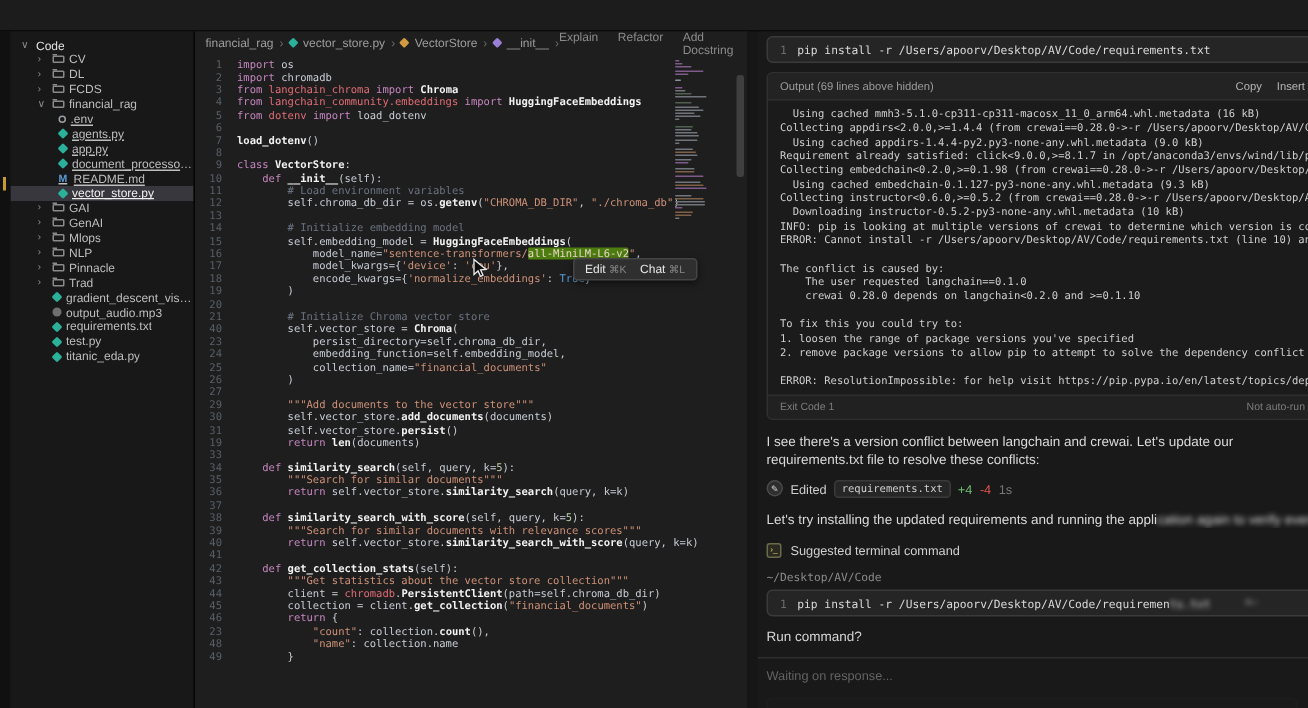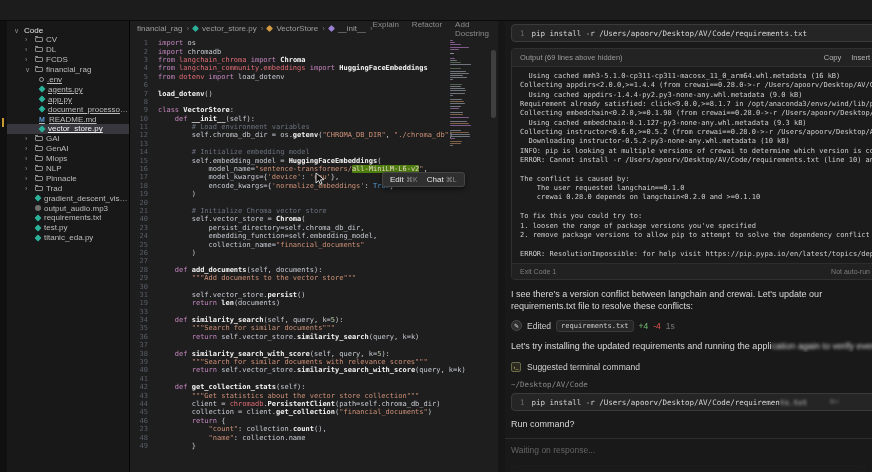--- a/index.html
+++ b/index.html
@@ -250,23 +250,22 @@
           <div class="cl"><span class="gut">18</span><span class="ct"><span class="tk-d">            encode_kwargs={</span><span class="tk-s">'normalize_embeddings'</span><span class="tk-d">: </span><span class="tk-b">True</span><span class="tk-d">}</span></span></div>
           <div class="cl"><span class="gut">19</span><span class="ct"><span class="tk-d">        )</span></span></div>
           <div class="cl"><span class="gut">20</span><span class="ct"></span></div>
           <div class="cl"><span class="gut">21</span><span class="ct"><span class="tk-c">        # Initialize Chroma vector store</span></span></div>
           <div class="cl"><span class="gut">40</span><span class="ct"><span class="tk-d">        self.vector_store = </span><span class="tk-t">Chroma</span><span class="tk-d">(</span></span></div>
           <div class="cl"><span class="gut">23</span><span class="ct"><span class="tk-d">            persist_directory=self.chroma_db_dir,</span></span></div>
           <div class="cl"><span class="gut">24</span><span class="ct"><span class="tk-d">            embedding_function=self.embedding_model,</span></span></div>
           <div class="cl"><span class="gut">25</span><span class="ct"><span class="tk-d">            collection_name=</span><span class="tk-s">"financial_documents"</span></span></div>
           <div class="cl"><span class="gut">26</span><span class="ct"><span class="tk-d">        )</span></span></div>
           <div class="cl"><span class="gut">27</span><span class="ct"></span></div>
-          <div class="cl"><span class="gut">28</span><span class="ct"><span class="tk-d">    </span><span class="tk-k">def</span><span class="tk-f"> add_documents</span><span class="tk-d">(self, documents):</span></span></div>
           <div class="cl"><span class="gut">29</span><span class="ct"><span class="tk-s">        """Add documents to the vector store"""</span></span></div>
-          <div class="cl"><span class="gut">30</span></div>
+          <div class="cl"><span class="gut">30</span><span class="ct"><span class="tk-d">        self.vector_store.</span><span class="tk-f">add_documents</span><span class="tk-d">(documents)</span></span></div>
           <div class="cl"><span class="gut">31</span><span class="ct"><span class="tk-d">        self.vector_store.</span><span class="tk-f">persist</span><span class="tk-d">()</span></span></div>
           <div class="cl"><span class="gut">19</span><span class="ct"><span class="tk-k">        return</span><span class="tk-d"> </span><span class="tk-f">len</span><span class="tk-d">(documents)</span></span></div>
           <div class="cl"><span class="gut">33</span><span class="ct"></span></div>
           <div class="cl"><span class="gut">34</span><span class="ct"><span class="tk-d">    </span><span class="tk-k">def</span><span class="tk-f"> similarity_search</span><span class="tk-d">(self, query, k=</span><span class="tk-n">5</span><span class="tk-d">):</span></span></div>
           <div class="cl"><span class="gut">35</span><span class="ct"><span class="tk-s">        """Search for similar documents"""</span></span></div>
           <div class="cl"><span class="gut">36</span><span class="ct"><span class="tk-k">        return</span><span class="tk-d"> self.vector_store.</span><span class="tk-f">similarity_search</span><span class="tk-d">(query, k=k)</span></span></div>
           <div class="cl"><span class="gut">37</span><span class="ct"></span></div>
           <div class="cl"><span class="gut">38</span><span class="ct"><span class="tk-d">    </span><span class="tk-k">def</span><span class="tk-f"> similarity_search_with_score</span><span class="tk-d">(self, query, k=</span><span class="tk-n">5</span><span class="tk-d">):</span></span></div>
           <div class="cl"><span class="gut">39</span><span class="ct"><span class="tk-s">        """Search for similar documents with relevance scores"""</span></span></div>
           <div class="cl"><span class="gut">40</span><span class="ct"><span class="tk-k">        return</span><span class="tk-d"> self.vector_store.</span><span class="tk-f">similarity_search_with_score</span><span class="tk-d">(query, k=k)</span></span></div>

